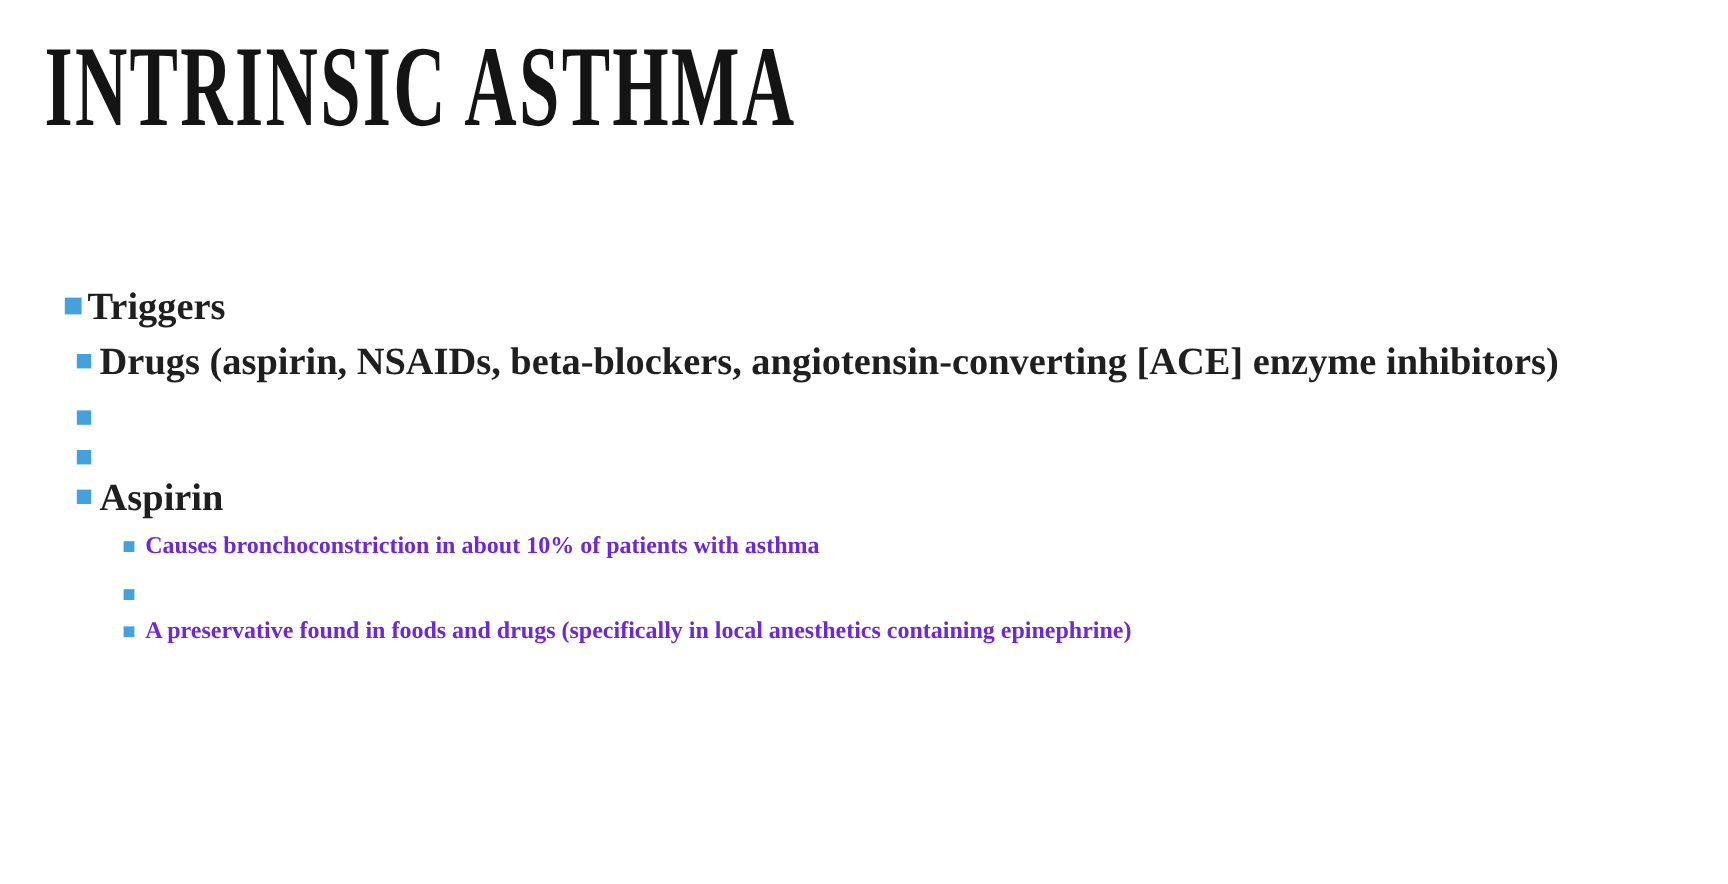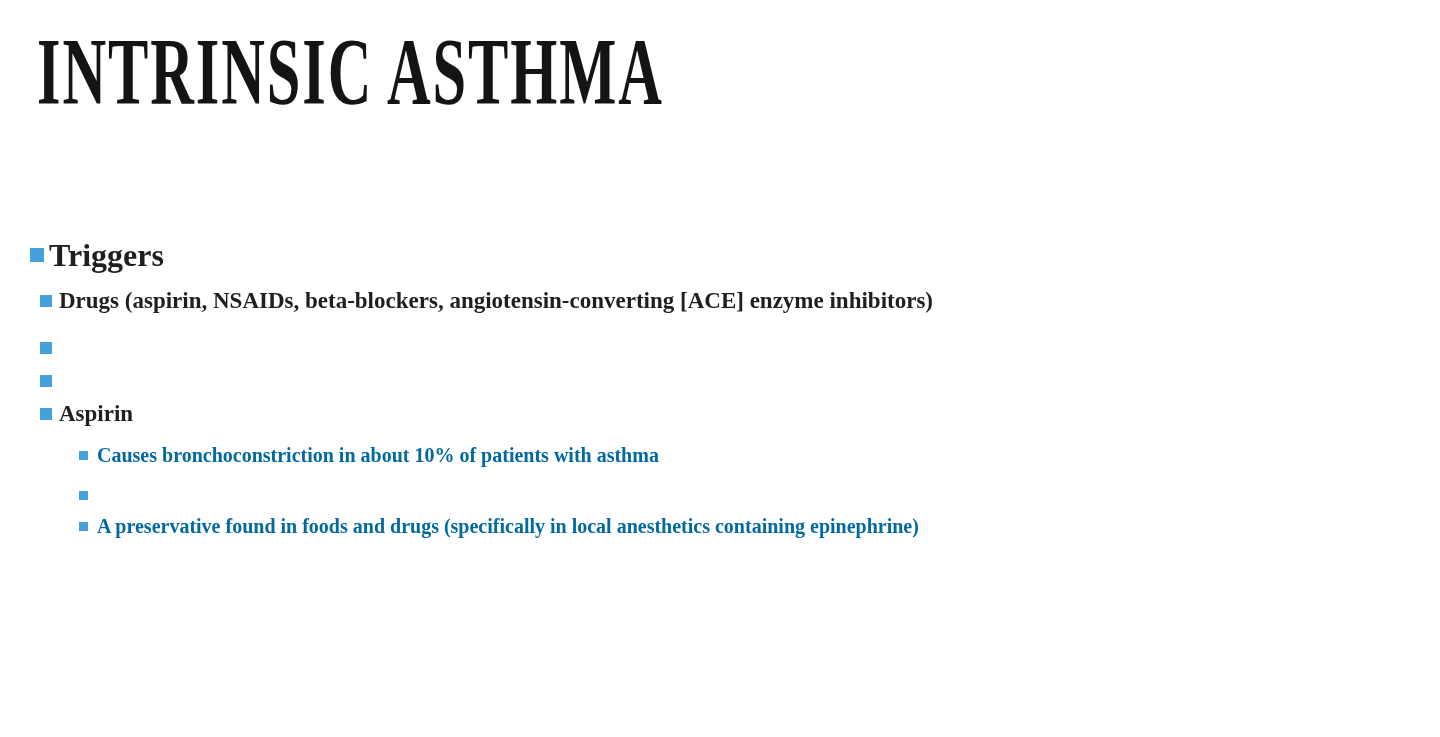--- a/index.html
+++ b/index.html
@@ -31,42 +31,43 @@
   }
   .content {
     position: absolute;
     left: 0;
     top: 235px;
     right: 24px;
   }
   .row {
     display: flex;
     align-items: flex-start;
+    margin-left: 24px;
   }
   .l1 {
     padding-left: 30px;
     font-size: 32px;
     line-height: 40px;
     font-weight: 700;
     margin-bottom: 6px;
   }
   .l2 {
     padding-left: 40px;
-    font-size: 23px;
+    font-size: 32px;
     line-height: 40px;
     font-weight: 700;
     margin-bottom: 7px;
   }
   .l3 {
     padding-left: 79px;
     font-size: 20px;
     line-height: 28px;
     font-weight: 700;
     margin-bottom: 12px;
-    color: #0369a1;
+    color: #6d28d9;
   }
   .sq {
     flex: 0 0 auto;
     background: var(--accent, #45a1db);
   }
   .l1 .sq { width: 14px; height: 14px; margin-top: 13px; margin-right: 5px; }
   .l2 .sq { width: 12px; height: 12px; margin-top: 14px; margin-right: 7px; }
   .l3 .sq { width: 9px;  height: 9px;  margin-top: 10px; margin-right: 9px; }
   .txt {
     white-space: pre-line;

